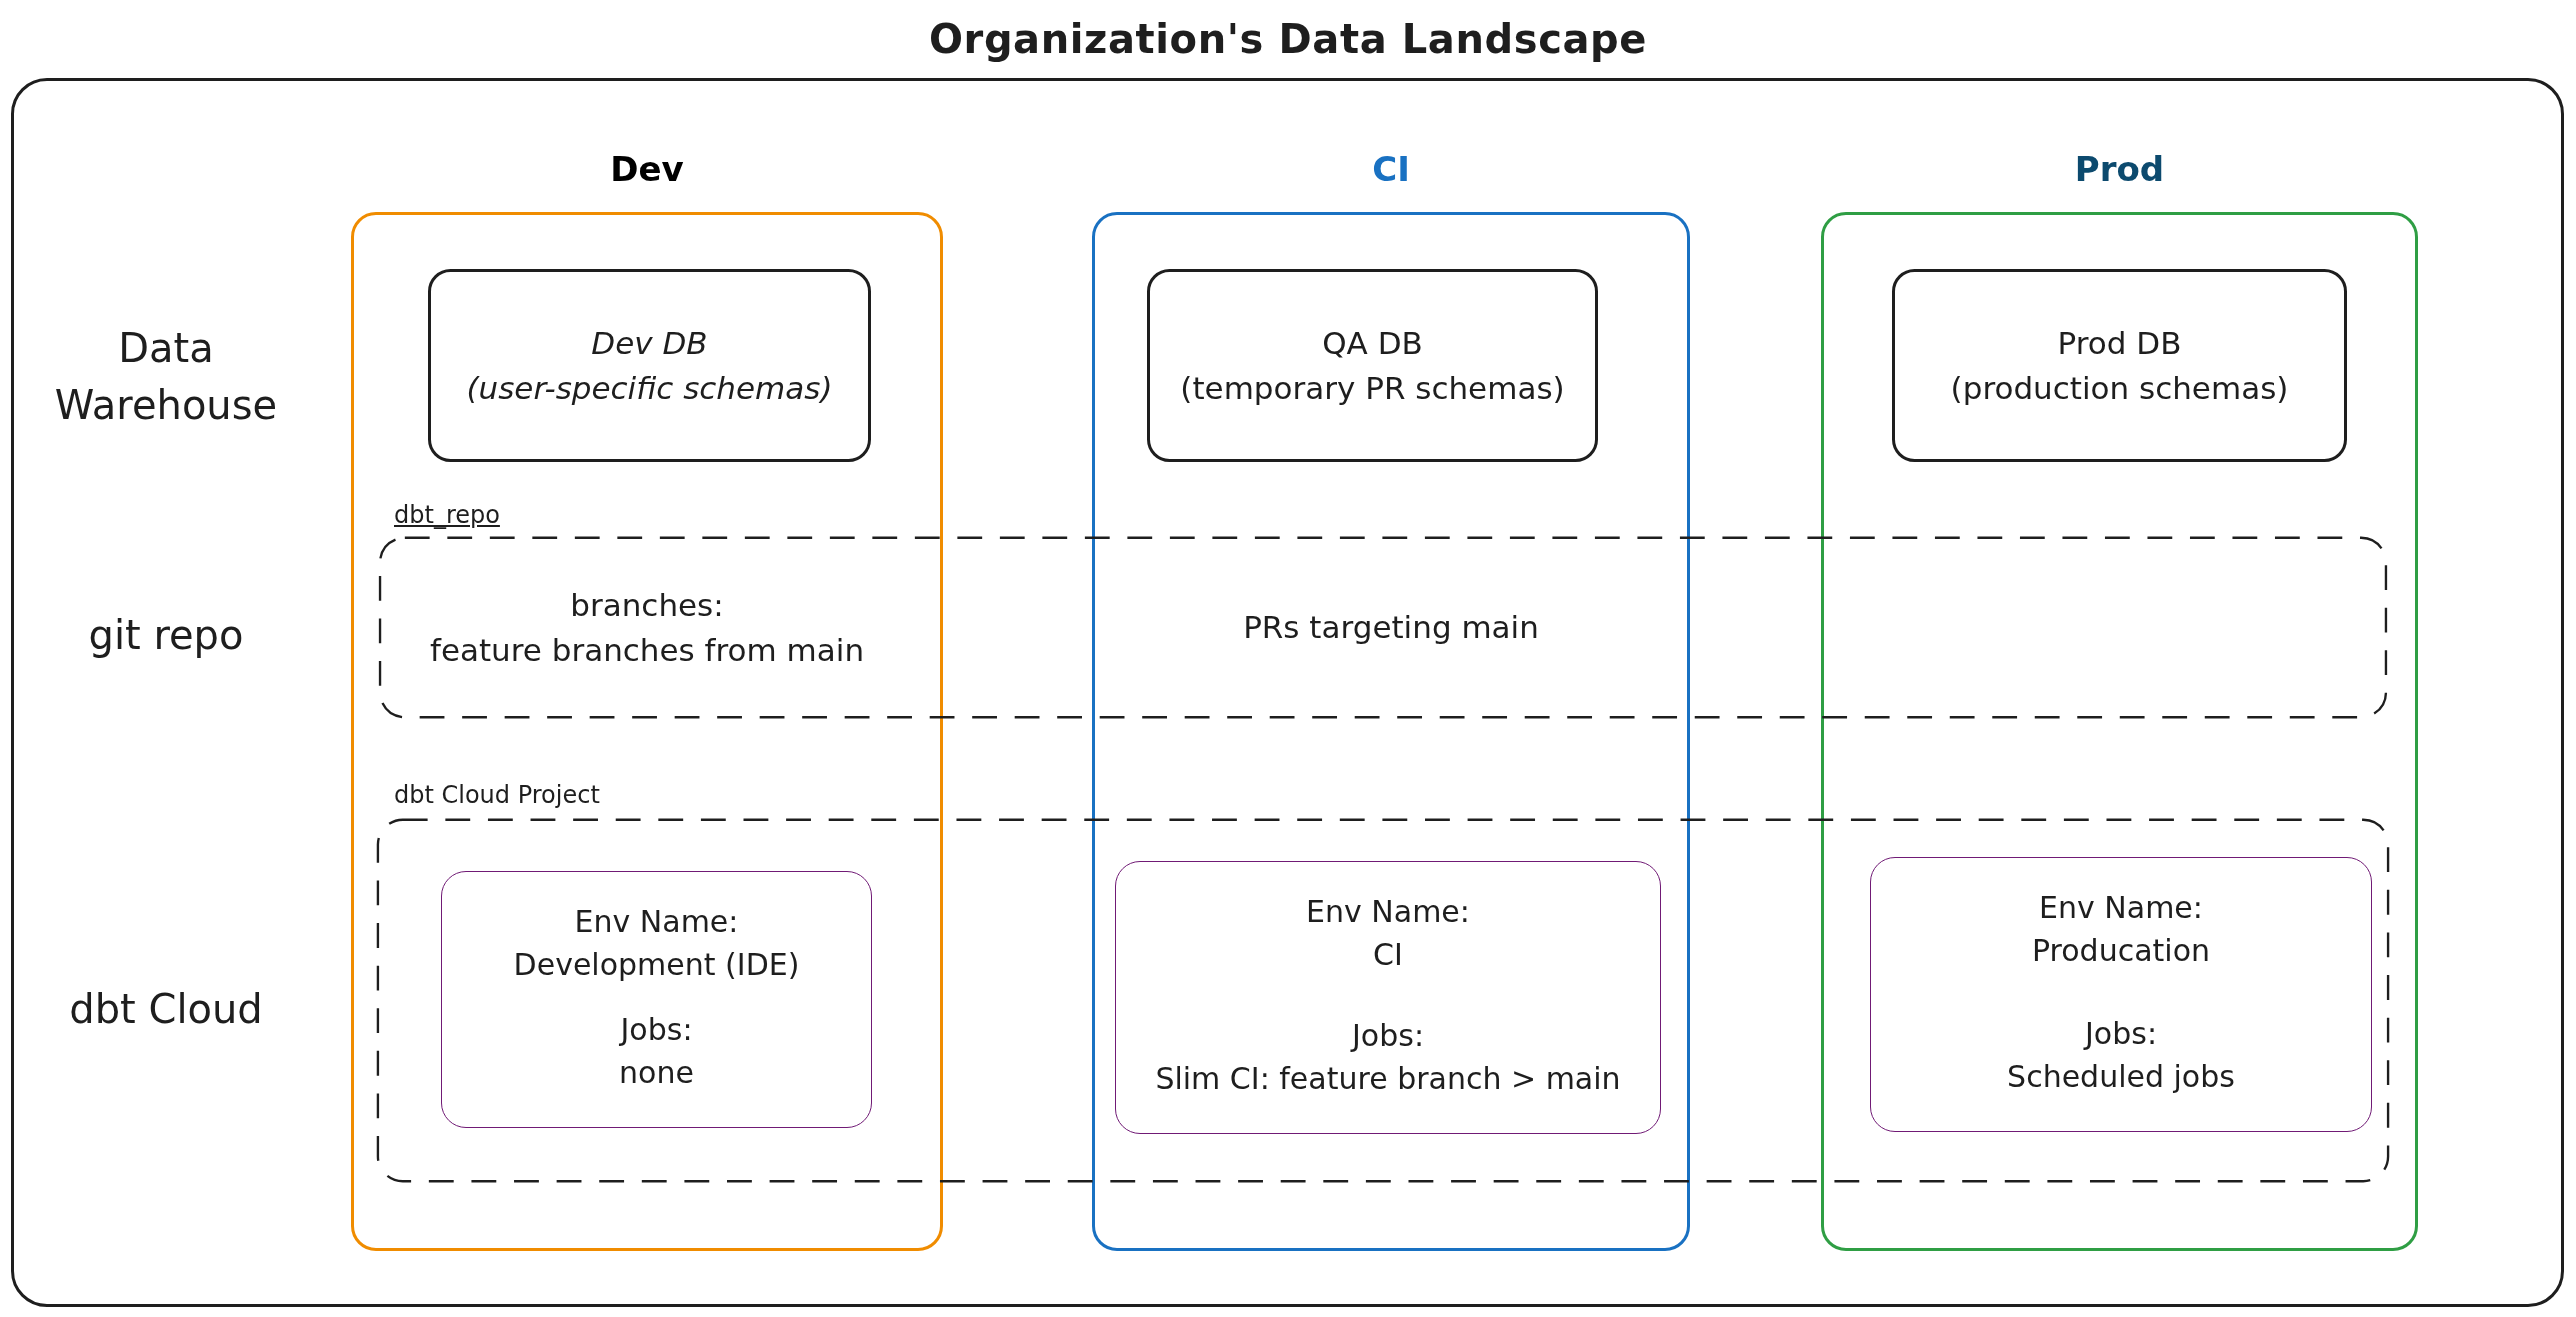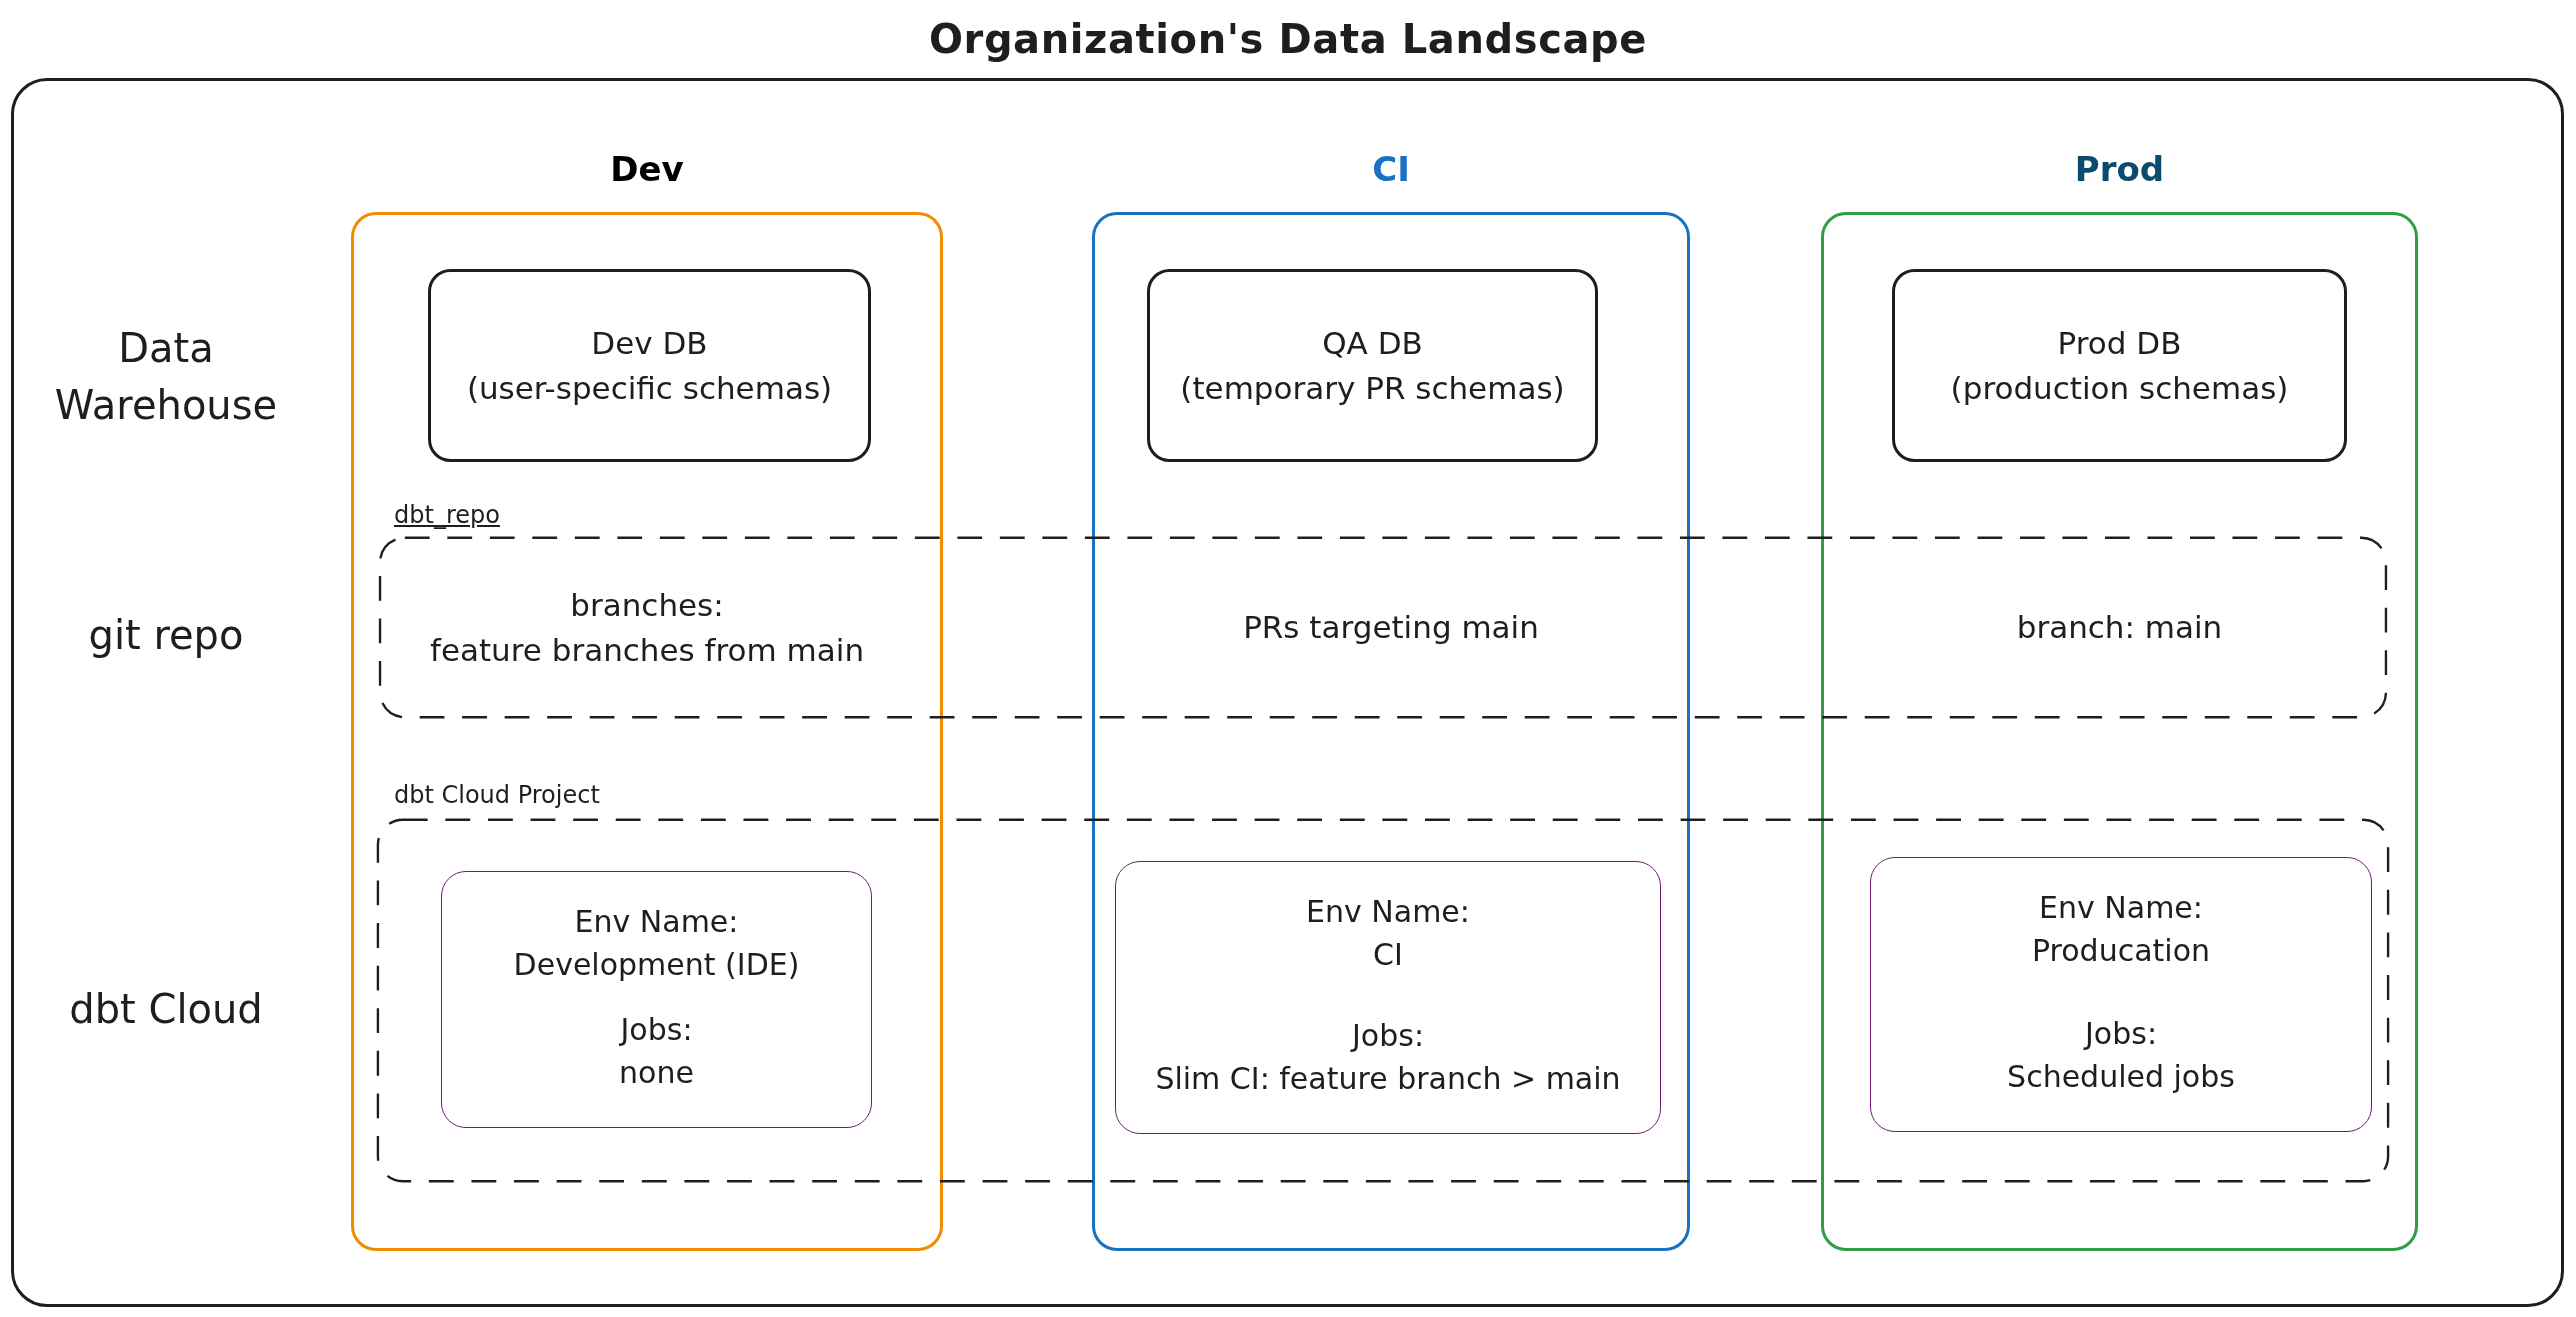--- a/index.html
+++ b/index.html
@@ -83,21 +83,21 @@
     border: 3px solid #1e1e1e;
     border-radius: 22.5px;
     box-sizing: border-box;
     display: flex;
     align-items: center;
     justify-content: center;
     text-align: center;
     font-size: 31px;
     line-height: 1.45;
   }
-  .db-dev  { left: 428px;  width: 443px; }
+  .db-dev  { left: 428px;  width: 443px; font-style: italic; }
   .db-ci   { left: 1147px; width: 451px; }
   .db-prod { left: 1892px; width: 455px; }
 
   .group-label {
     position: absolute;
     left: 394px;
     font-size: 24px;
   }
   .group-label-git { top: 501px; text-decoration: underline; }
   .group-label-dbt { top: 781px; }
@@ -169,21 +169,20 @@
   <div class="db-box db-prod pre">Prod DB
 (production schemas)</div>
 
   <div class="group-label group-label-git">dbt_repo</div>
   <svg class="dashed-svg dashed-git" width="2014" height="183" viewBox="0 0 3404 310">
     <rect x="3" y="3" width="3398" height="304" rx="42" fill="none" stroke="#1e1e1e" stroke-width="4" stroke-dasharray="42 30"></rect>
   </svg>
   <div class="git-cell col-dev pre">branches:
 feature branches from main</div>
   <div class="git-cell col-ci">PRs targeting main</div>
-  <div class="git-cell col-prod">branch: main</div>
 
   <div class="group-label group-label-dbt">dbt Cloud Project</div>
   <svg class="dashed-svg dashed-dbt" width="2014" height="365" viewBox="0 0 3404 617">
     <rect x="3" y="3" width="3398" height="611" rx="42" fill="none" stroke="#1e1e1e" stroke-width="4" stroke-dasharray="42 30"></rect>
   </svg>
 
   <div class="env-box env-dev">
     <div class="pre">Env Name:
 Development (IDE)</div>
     <div class="pre">Jobs:

